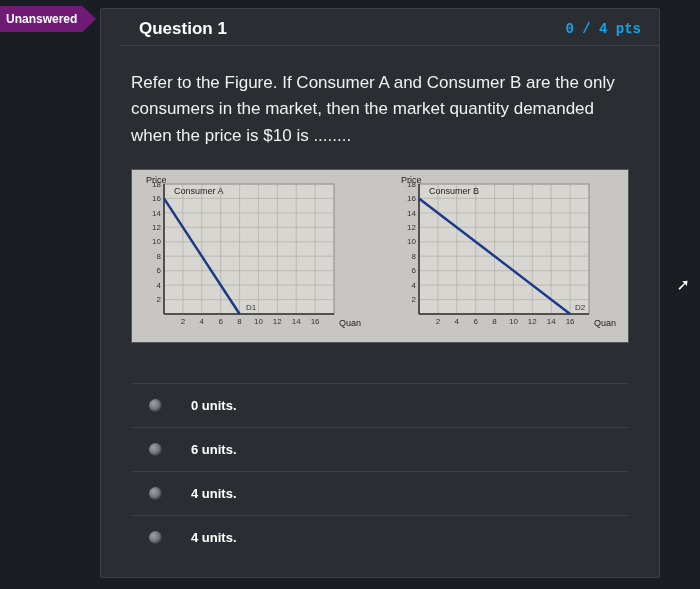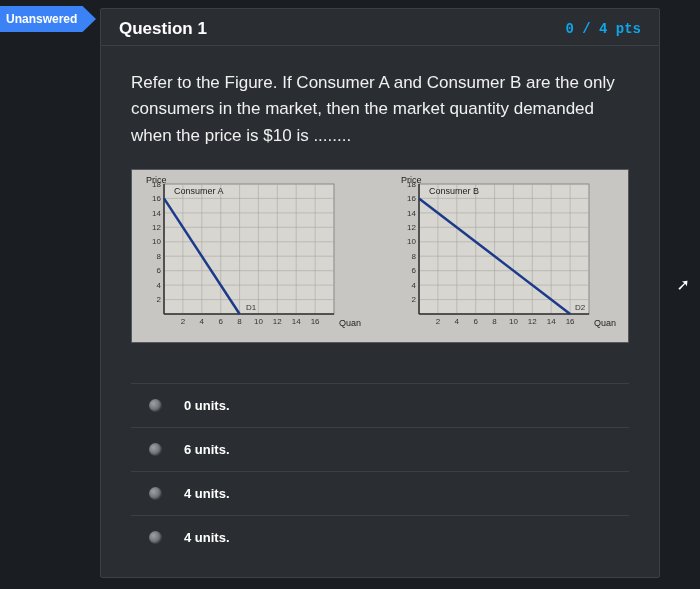--- a/index.html
+++ b/index.html
@@ -18,21 +18,21 @@
     top: 275px;
     color: #fff;
     font-size: 16px;
     z-index: 50;
   }
   .wrap {
     padding: 8px 40px 0 0;
   }
   .flag {
     display: inline-block;
-    background: #3b82f6;
+    background: #701a75;
     color: #fff;
     font-size: 12px;
     font-weight: 600;
     padding: 6px 10px 6px 6px;
     position: absolute;
     left: 0;
     top: 6px;
     clip-path: polygon(0 0, 86% 0, 100% 50%, 86% 100%, 0 100%);
     width: 96px;
   }
@@ -42,20 +42,21 @@
     border: 1px solid #3c4045;
     border-radius: 2px;
     min-height: 570px;
   }
   .card-head {
     display: flex;
     justify-content: space-between;
     align-items: center;
     padding: 10px 18px 6px 18px;
     border-bottom: 1px solid #3c4045;
+    margin-left: 20px;
   }
   .q-title { font-size: 17px; font-weight: 700; color: #fff; }
   .q-pts { font-size: 14px; font-weight: 600; color: #0ea5e9; font-family: Liberation Mono, monospace; }
   .card-body { padding: 24px 30px 0 30px; }
   .prompt { font-size: 17px; line-height: 1.55; color: #f0f0f0; margin-bottom: 20px; }
   .figure {
     display: flex;
     gap: 30px;
     background: #c8c6c2;
     padding: 6px 8px 6px 4px;
@@ -63,21 +64,21 @@
     margin-bottom: 40px;
   }
   .mini { position: relative; }
   svg.chart { display: block; }
   .answers { margin-top: 10px; }
   .ans {
     border-top: 1px solid #3c4045;
     padding: 14px 6px 14px 18px;
     display: flex;
     align-items: center;
-    gap: 22px;
+    gap: 29px;
     font-size: 13px;
     font-weight: 600;
     color: #fff;
     cursor: pointer;
   }
   .radio-dot {
     width: 13px; height: 13px;
     border-radius: 50%;
     background: radial-gradient(circle at 35% 35%, #9aa0a6 0%, #6b7075 55%, #4b4f55 100%);
     box-shadow: inset -1px -1px 2px rgba(0,0,0,.5);

